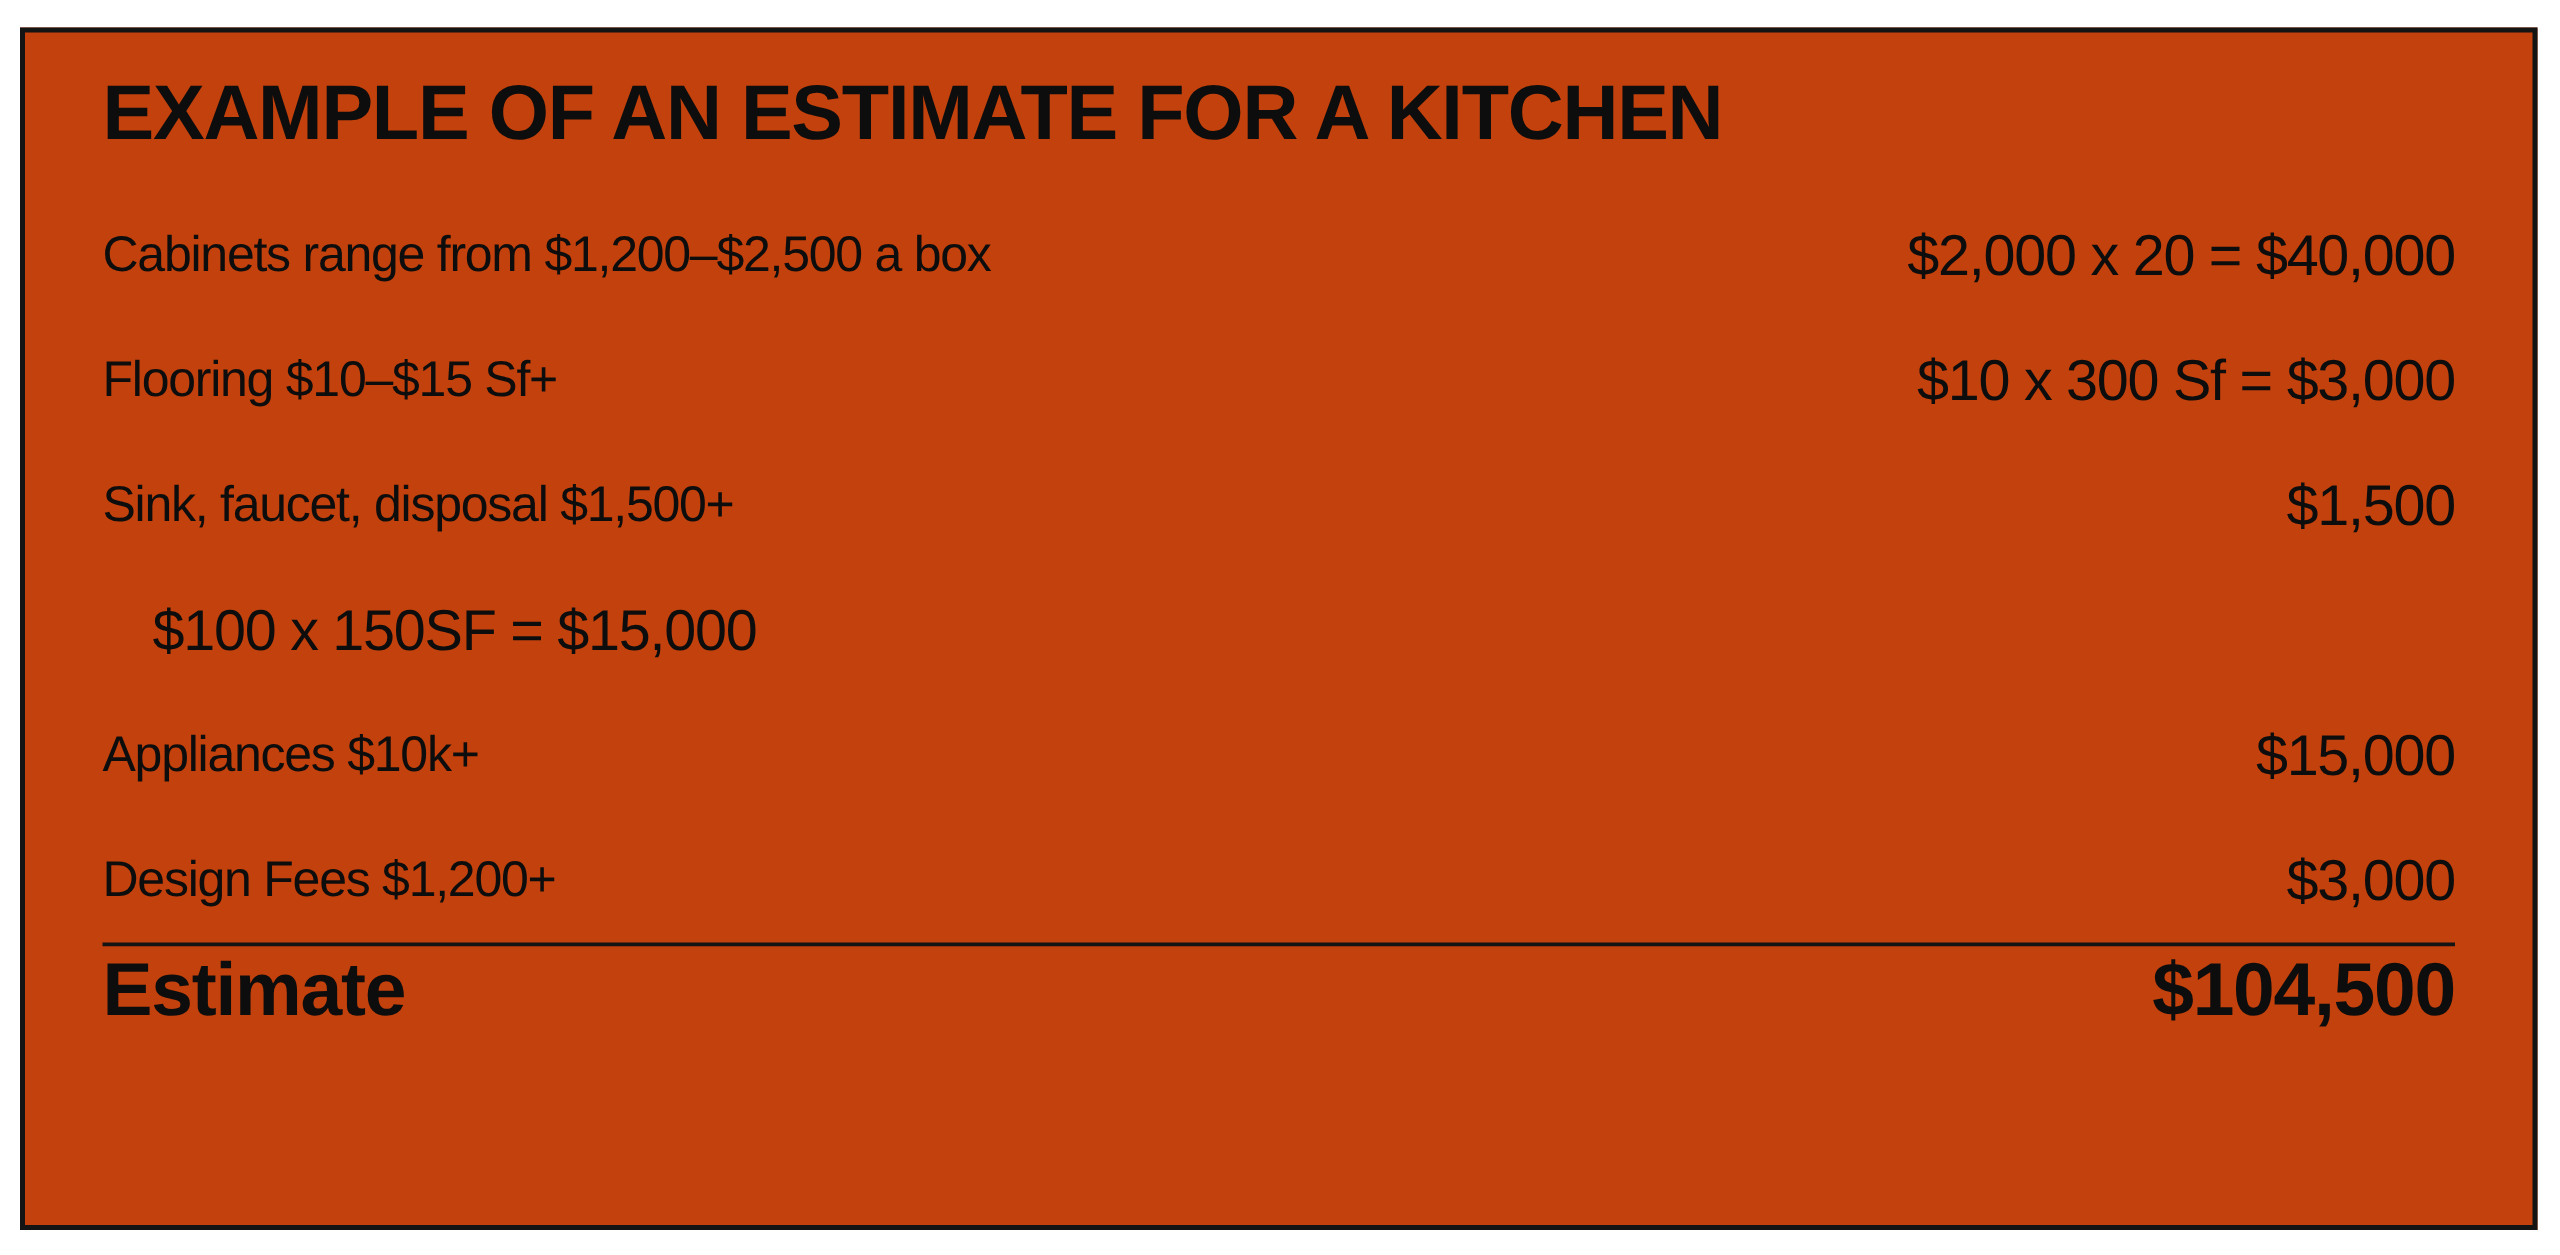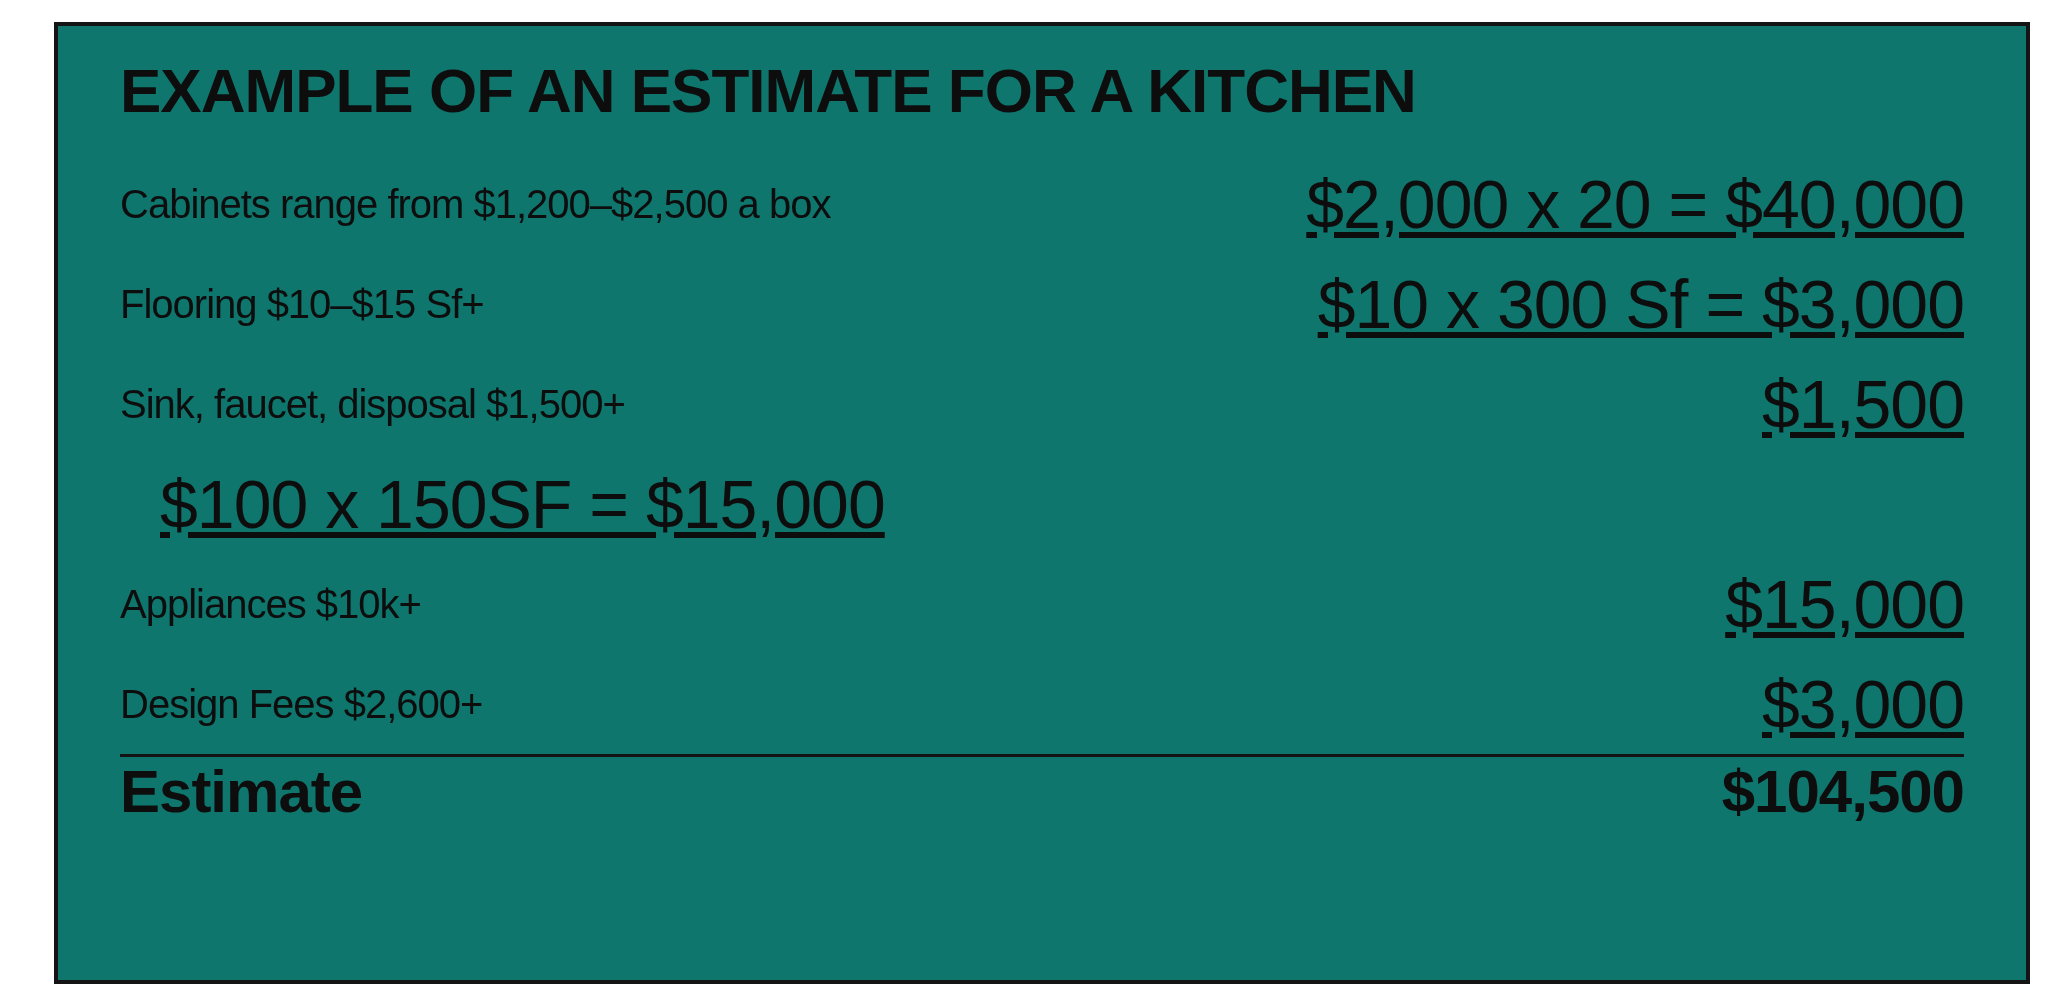--- a/index.html
+++ b/index.html
@@ -15,26 +15,25 @@
     height: 1004px;
     background: #ffffff;
     overflow: hidden;
   }
   .panel {
     position: absolute;
     left: 16px;
     top: 22px;
     right: 18px;
     bottom: 20px;
-    background: #0f766e;
+    background: #c2410c;
     border: 4px solid #141414;
     padding: 0 62px;
     display: flex;
     flex-direction: column;
-    margin-left: 38px;
   }
   .title-row {
     height: 128px;
     display: flex;
     align-items: center;
   }
   .title {
     font-size: 62px;
     font-weight: 800;
     letter-spacing: -1px;
@@ -45,26 +44,25 @@
     display: flex;
     align-items: center;
     justify-content: space-between;
   }
   .row .label {
     font-size: 40px;
     letter-spacing: -1px;
     white-space: nowrap;
   }
   .row .value {
-    font-size: 68px;
+    font-size: 46px;
     letter-spacing: -1px;
     white-space: nowrap;
     text-align: center;
     padding-left: 40px;
-    text-decoration: underline;
   }
   .divider {
     height: 0;
     border-top: 3px solid #141414;
     width: 100%;
   }
   .total-row {
     height: 100px;
     display: flex;
     align-items: flex-start;
@@ -107,21 +105,21 @@
       <span class="value">$100 x 150SF = $15,000</span>
     </div>
 
     <div class="row">
       <span class="label">Appliances $10k+</span>
       <span class="value">$15,000</span>
     </div>
 
 
     <div class="row">
-      <span class="label">Design Fees $2,600+</span>
+      <span class="label">Design Fees $1,200+</span>
       <span class="value">$3,000</span>
     </div>
 
     <div class="divider"></div>
 
     <div class="total-row">
       <span class="label">Estimate</span>
       <span class="value">$104,500</span>
     </div>
 

